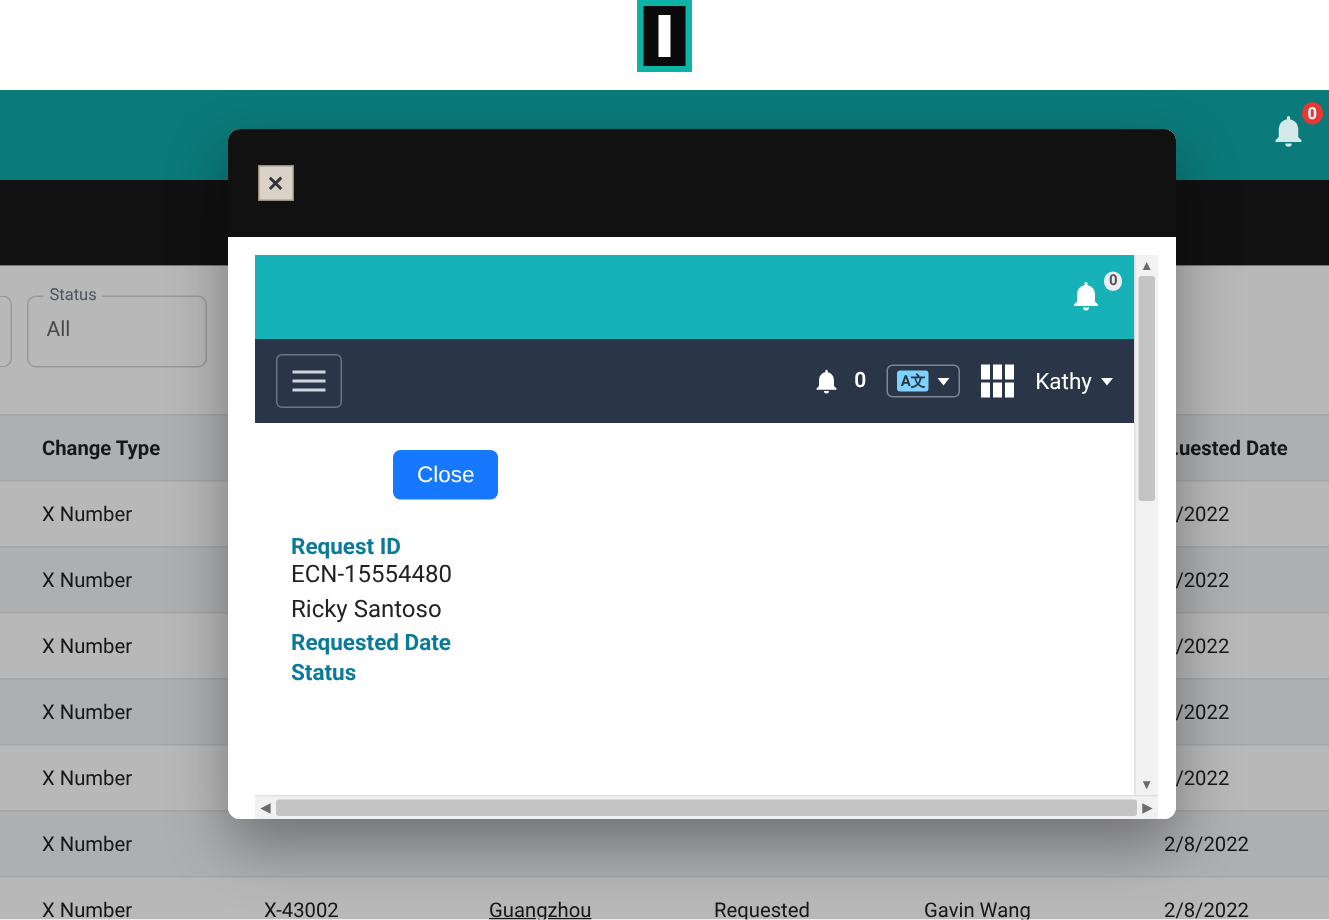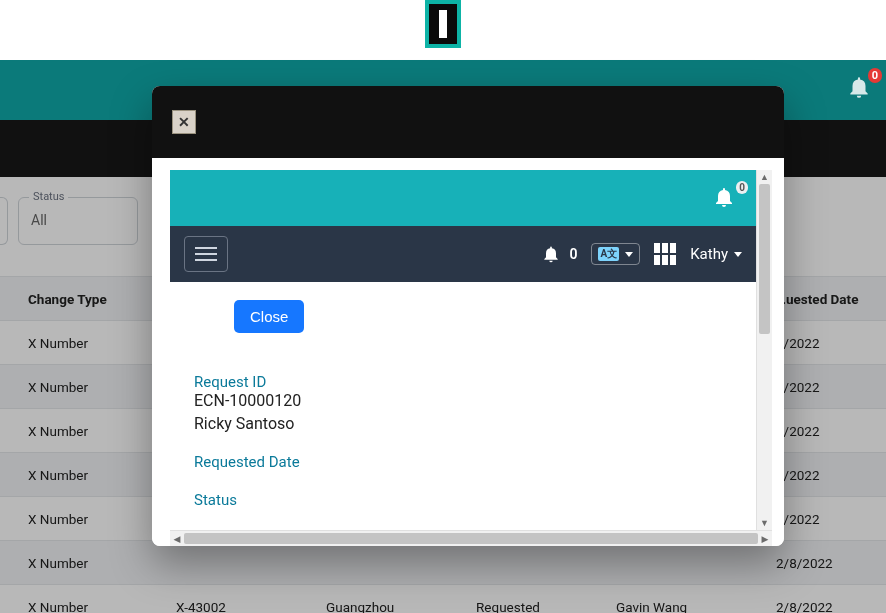--- a/index.html
+++ b/index.html
@@ -244,25 +244,25 @@
     padding: 18px 20px 0 24px;
     overflow-y: auto;
   }
   .btn-close {
     background:#1677ff;
     color:#fff;
     border:none;
     border-radius:5px;
     padding: 8px 16px;
     font-size: 15px;
-    margin-left: 40px;
+    margin-left: 68px;
     margin-bottom: 20px;
     cursor:pointer;
   }
-  .kv-label { color:#0b7a9a; font-weight:400; font-size:15px; margin-top:20px;}
+  .kv-label { color:#0b7a9a; font-weight:700; font-size:15px; margin-top:2px;}
   .kv-value { color:#222; font-size:16px; margin-bottom:4px;}
   .vscroll {
     width: 16px;
     background: #f1f1f1;
     border-left: 1px solid #e0e0e0;
     position: relative;
   }
   .vscroll .arrow { height:14px; display:flex; align-items:center; justify-content:center; color:#6b6b6b; font-size:9px;}
   .vscroll .thumb { position:absolute; top:14px; left:2px; right:2px; height:150px; background:#c4c4c4; border-radius:2px;}
   .hscroll {
@@ -409,21 +409,21 @@
               <div></div>
           </div>
           <div class="nav-user">
             <span>Kathy</span>
             <span class="caret"></span>
           </div>
         </div>
         <div class="inner-main">
           <button class="btn-close">Close</button>
           <div class="kv-label">Request ID</div>
-          <div class="kv-value">ECN-10000120</div>
+          <div class="kv-value">ECN-15554480</div>
           <div class="kv-value">Ricky Santoso</div>
           <div class="kv-label">Requested Date</div>
           <div class="kv-label">Status</div>
         </div>
       </div>
       <div class="vscroll">
         <div class="arrow">▲</div>
         <div class="thumb"></div>
         <div class="arrow" style="position:absolute;bottom:0;left:0;right:0">▼</div>
       </div>

